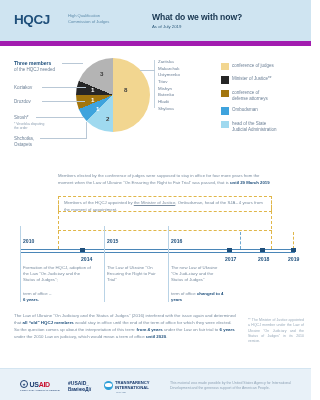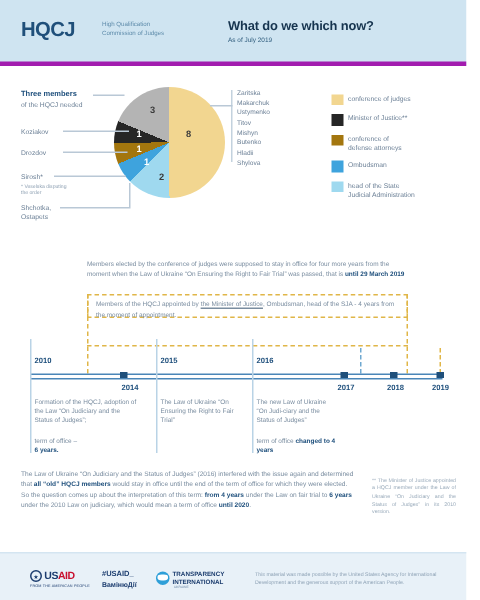--- a/index.html
+++ b/index.html
@@ -9,21 +9,21 @@
     font-family:"Liberation Sans","DejaVu Sans",sans-serif;
     color:#5b6d80;
     -webkit-font-smoothing:antialiased;
   }
   .page{position:relative;width:311px;height:400px;background:#fff;}
 
   
   .header{
     position:absolute;left:0;top:0;width:311px;height:41px;
     background:#cfe4f1;
-    border-bottom:3px solid #a21caf;
+    border-bottom:5px solid #a21caf;
   }
   .logo-hqcj{
     position:absolute;left:14px;top:12px;
     font-size:13.5px;font-weight:bold;letter-spacing:-0.4px;
     color:#1f4f7a;font-family:"Liberation Sans",sans-serif;
   }
   .logo-sub{
     position:absolute;left:68px;top:13px;width:62px;
     font-size:4.1px;line-height:1.45;color:#5f8cab;
   }
@@ -141,21 +141,21 @@
 </style>
 </head>
 <body>
 
 <div class="page">
 
   <div class="header">
     <div class="logo-hqcj">HQCJ</div>
     <div class="logo-sub" style="white-space:pre-line">High Qualification
 Commission of Judges</div>
-    <div class="hdr-title">What do we which now?</div>
+    <div class="hdr-title">What do we with now?</div>
     <div class="hdr-sub">As of July 2019</div>
   </div>
 
   <div class="pie-wrap">
     <div class="pie"></div>
     <div class="slice-num" style="left:48px;top:28px;">8</div>
     <div class="slice-num" style="left:30px;top:57px;">2</div>
     <div class="slice-num light" style="left:20px;top:47px;">1</div>
     <div class="slice-num light" style="left:15px;top:38px;">1</div>
     <div class="slice-num light" style="left:15px;top:28px;">1</div>

